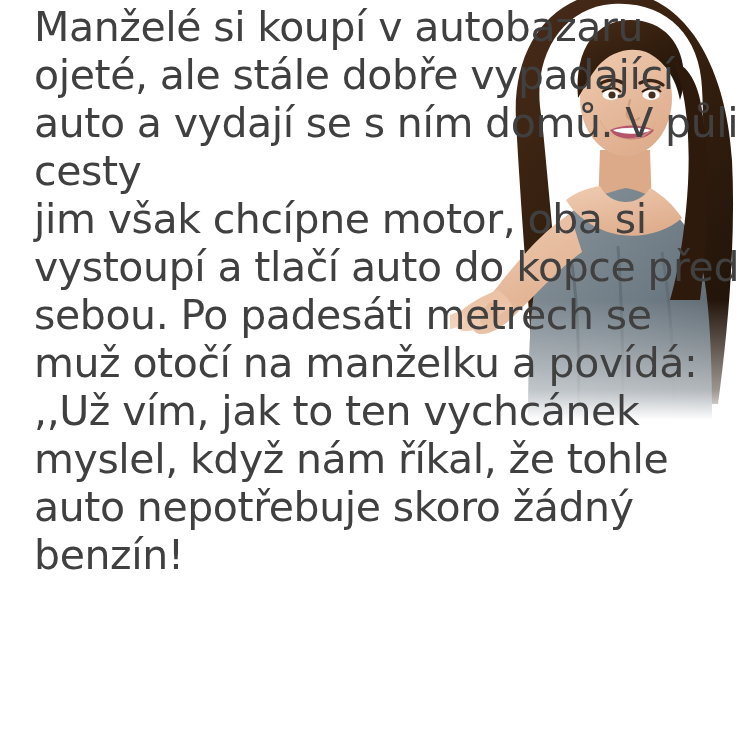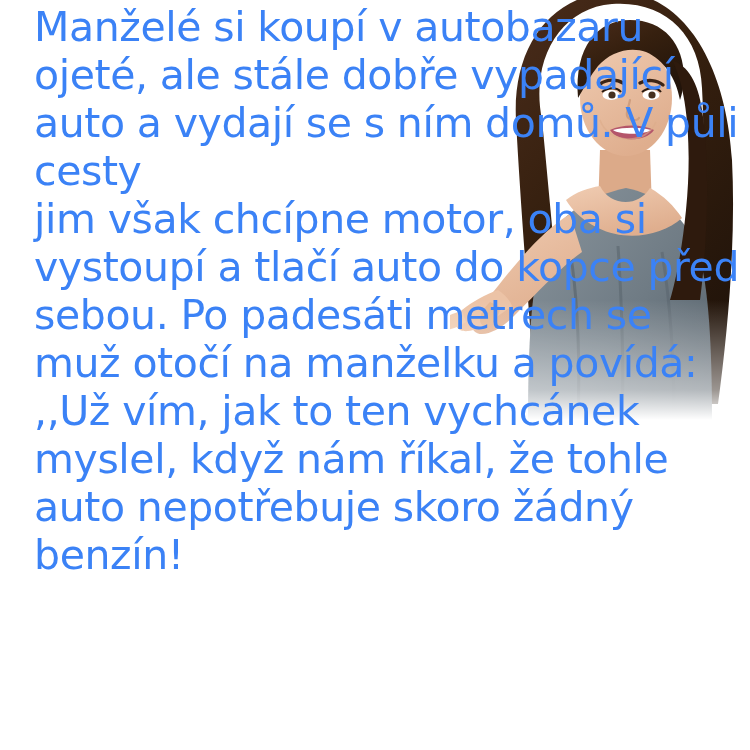--- a/index.html
+++ b/index.html
@@ -32,21 +32,21 @@
   #joke {
     position: absolute;
     left: 0;
     top: 0;
     width: 750px;
     padding: 4px 6px 0 34px;
     box-sizing: border-box;
     font-family: "DejaVu Sans", sans-serif;
     font-size: 41px;
     line-height: 1.17;
-    color: #3b82f6;
+    color: #404040;
     letter-spacing: -0.4px;
     white-space: pre-wrap;
     word-spacing: -0.5px;
   }
 </style>
 </head>
 <body>
 
 <div id="page">
 

